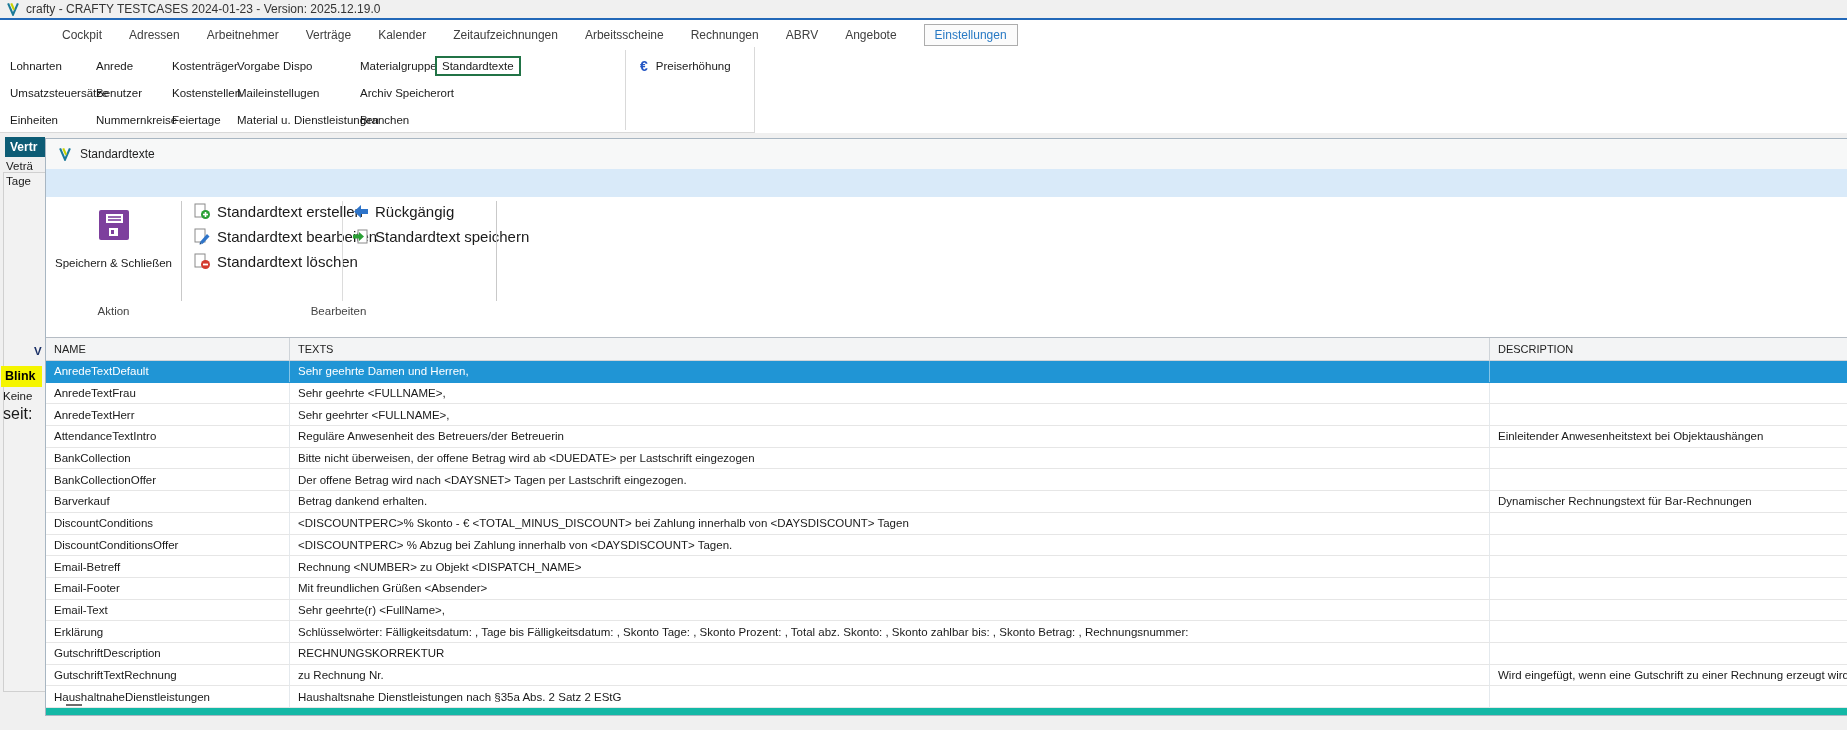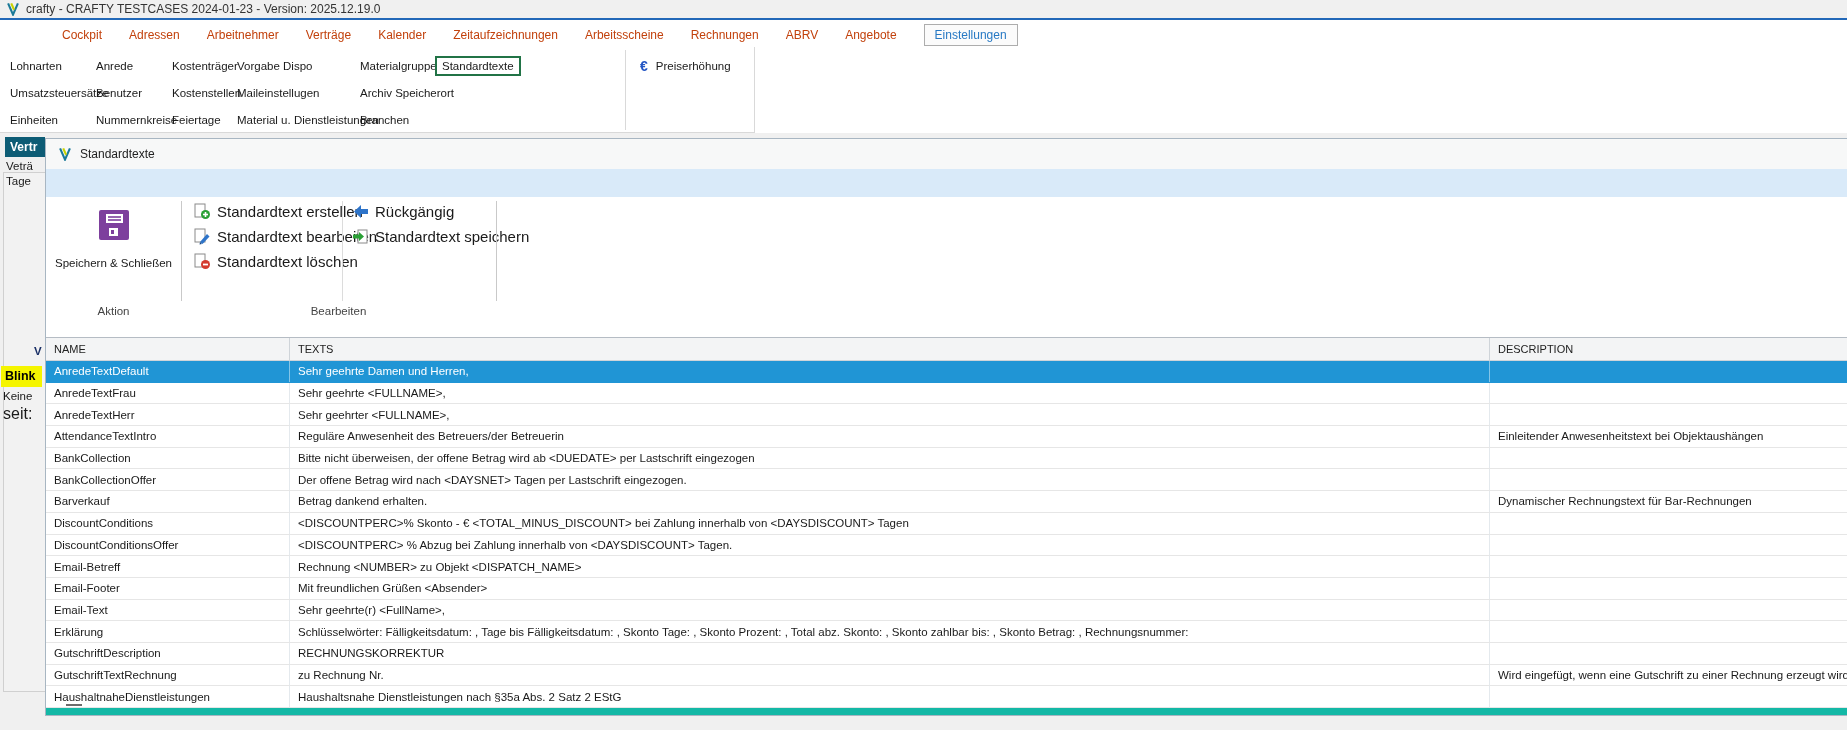--- a/index.html
+++ b/index.html
@@ -7,21 +7,21 @@
   #stage{position:relative;width:1847px;height:730px;background:#ffffff;overflow:hidden;
          font-size:11.5px;color:#1a1a1a;}
   
   .titlebar{position:absolute;left:0;top:0;width:100%;height:20px;background:#f0f0f0;
             border-bottom:2px solid #2268b8;display:flex;align-items:center;gap:6px;padding-left:6px;}
   .titlebar .ttext{font-size:12px;color:#333;}
   .logo{width:14px;height:14px;display:inline-block;flex:none;}
   
   .menubar{position:absolute;left:0;top:22px;width:100%;height:25px;background:#ffffff;
            display:flex;align-items:center;gap:27px;padding-left:62px;}
-  .menubar .tab{font-size:12px;color:#c2410c;cursor:default;white-space:nowrap;}
+  .menubar .tab{font-size:12px;color:#404040;cursor:default;white-space:nowrap;}
   .menubar .tab.selected{color:#2779c4;border:1px solid #adadad;background:#fbfbfb;padding:3px 10px;}
   
   .ribbon{position:absolute;left:0;top:47px;width:755px;height:86px;background:#fff;
           border-right:1px solid #d9d9d9;border-bottom:1px solid #d9d9d9;}
   .rcols{position:absolute;left:10px;top:5px;display:grid;
          grid-template-columns:86px 76px 65px 123px 82px 86px;}
   .rcol{display:flex;flex-direction:column;}
   .rlink{height:27px;display:flex;align-items:center;white-space:nowrap;font-size:11.5px;}
   .rlink.hl span{border:2px solid #217346;padding:2px 5px;margin-left:-7px;background:#fff;}
   .ribbon-divider{position:absolute;left:625px;top:3px;width:1px;height:80px;background:#d9d9d9;}

